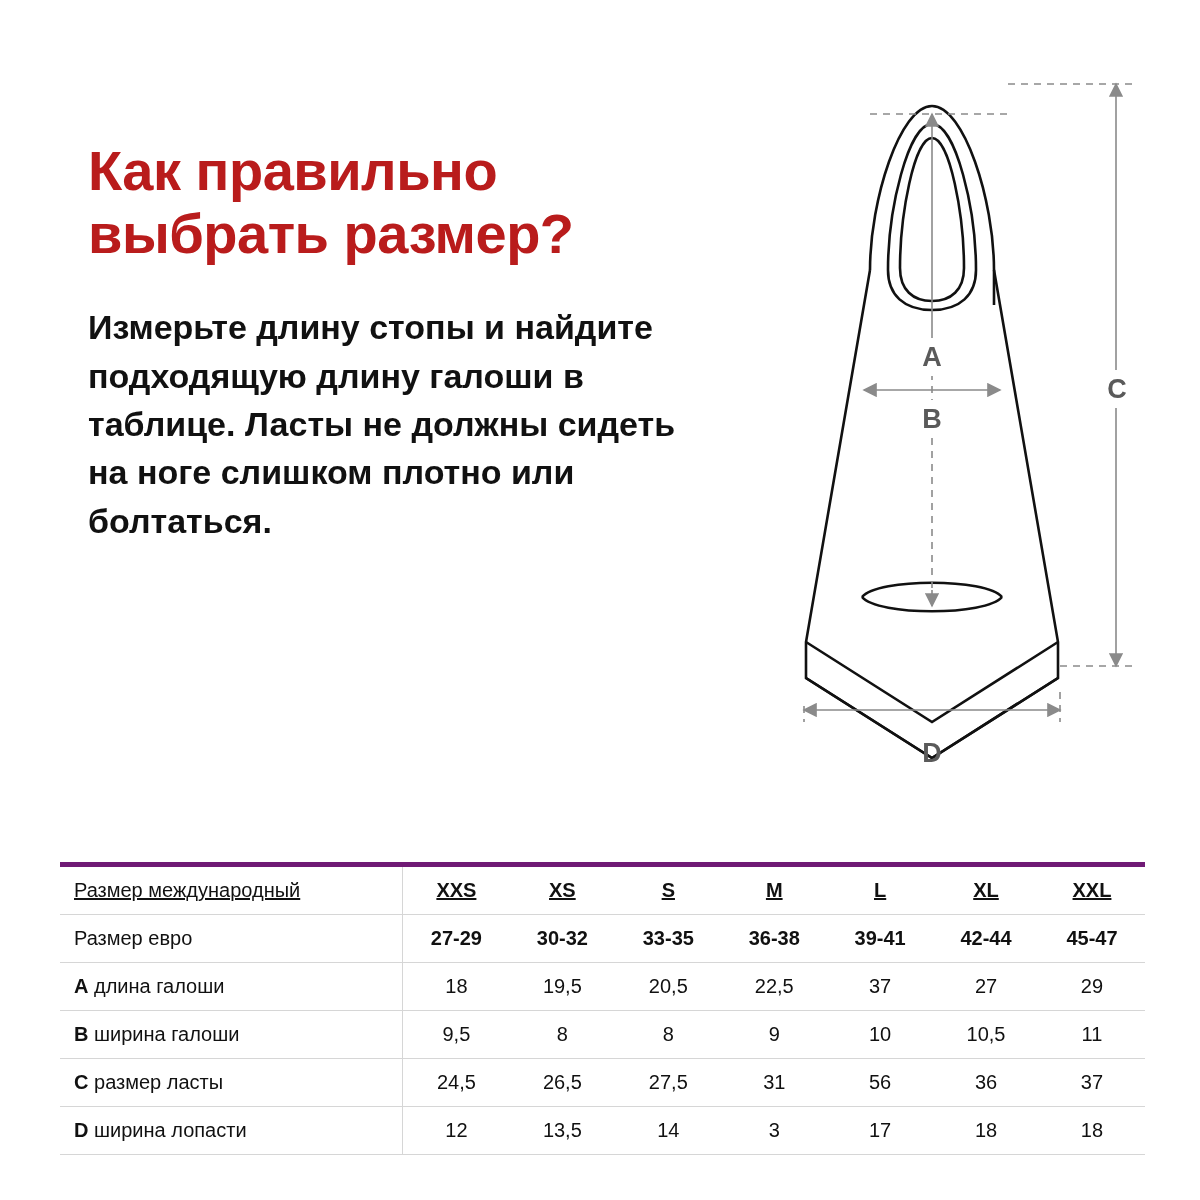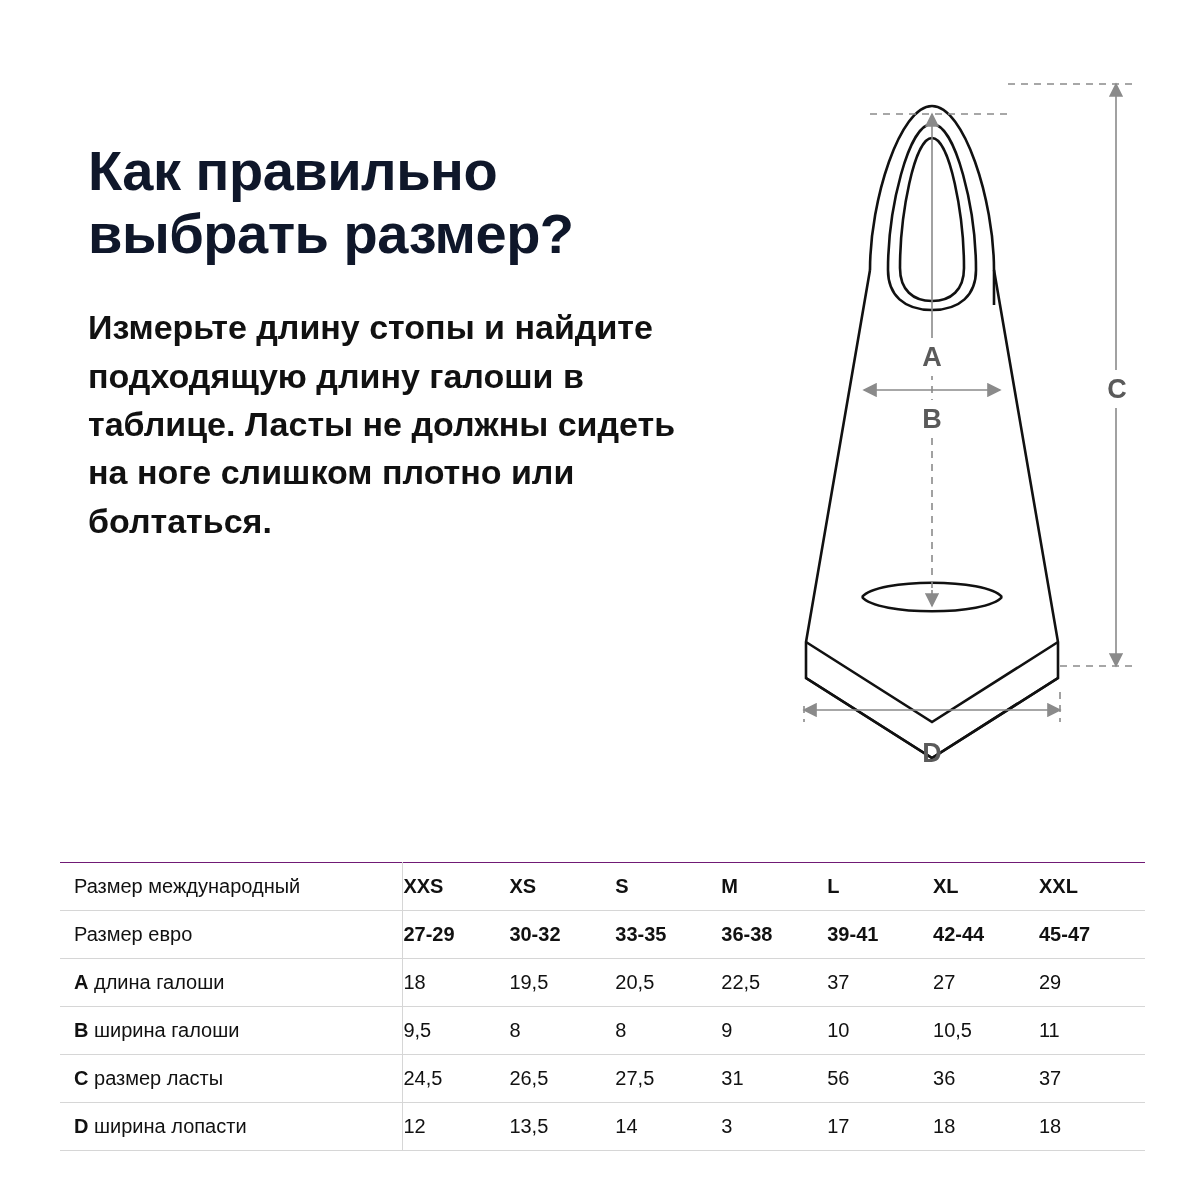--- a/index.html
+++ b/index.html
@@ -27,21 +27,21 @@
     left: 88px;
     top: 140px;
     width: 620px;
   }
   .intro h1 {
     margin: 0;
     font-size: 56px;
     line-height: 1.12;
     font-weight: bold;
     letter-spacing: -0.5px;
-    color: #0f172a;
+    color: #b91c1c;
   }
   .intro p {
     margin: 38px 0 0 0;
     font-size: 34px;
     line-height: 1.42;
     font-weight: bold;
     color: #111111;
   }
 
   
@@ -68,25 +68,27 @@
     left: 60px;
     top: 862px;
     width: 1085px;
     border-collapse: collapse;
     font-size: 20px;
   }
   .size-table td, .size-table th {
     border-bottom: 1px solid #d6d6d6;
     padding: 0;
     height: 47px;
+    text-align: center;
     font-weight: normal;
     vertical-align: middle;
   }
   .size-table tr:first-child td, .size-table tr:first-child th {
-    border-top: 1px solid #701a75;
+    border-top: 5px solid #701a75;
+    text-decoration: underline;
   }
   .size-table .rowhead {
     text-align: left;
     padding-left: 14px;
     width: 330px;
     border-right: 1px solid #d6d6d6;
     white-space: nowrap;
   }
   .size-table .col {
     width: 107px;

